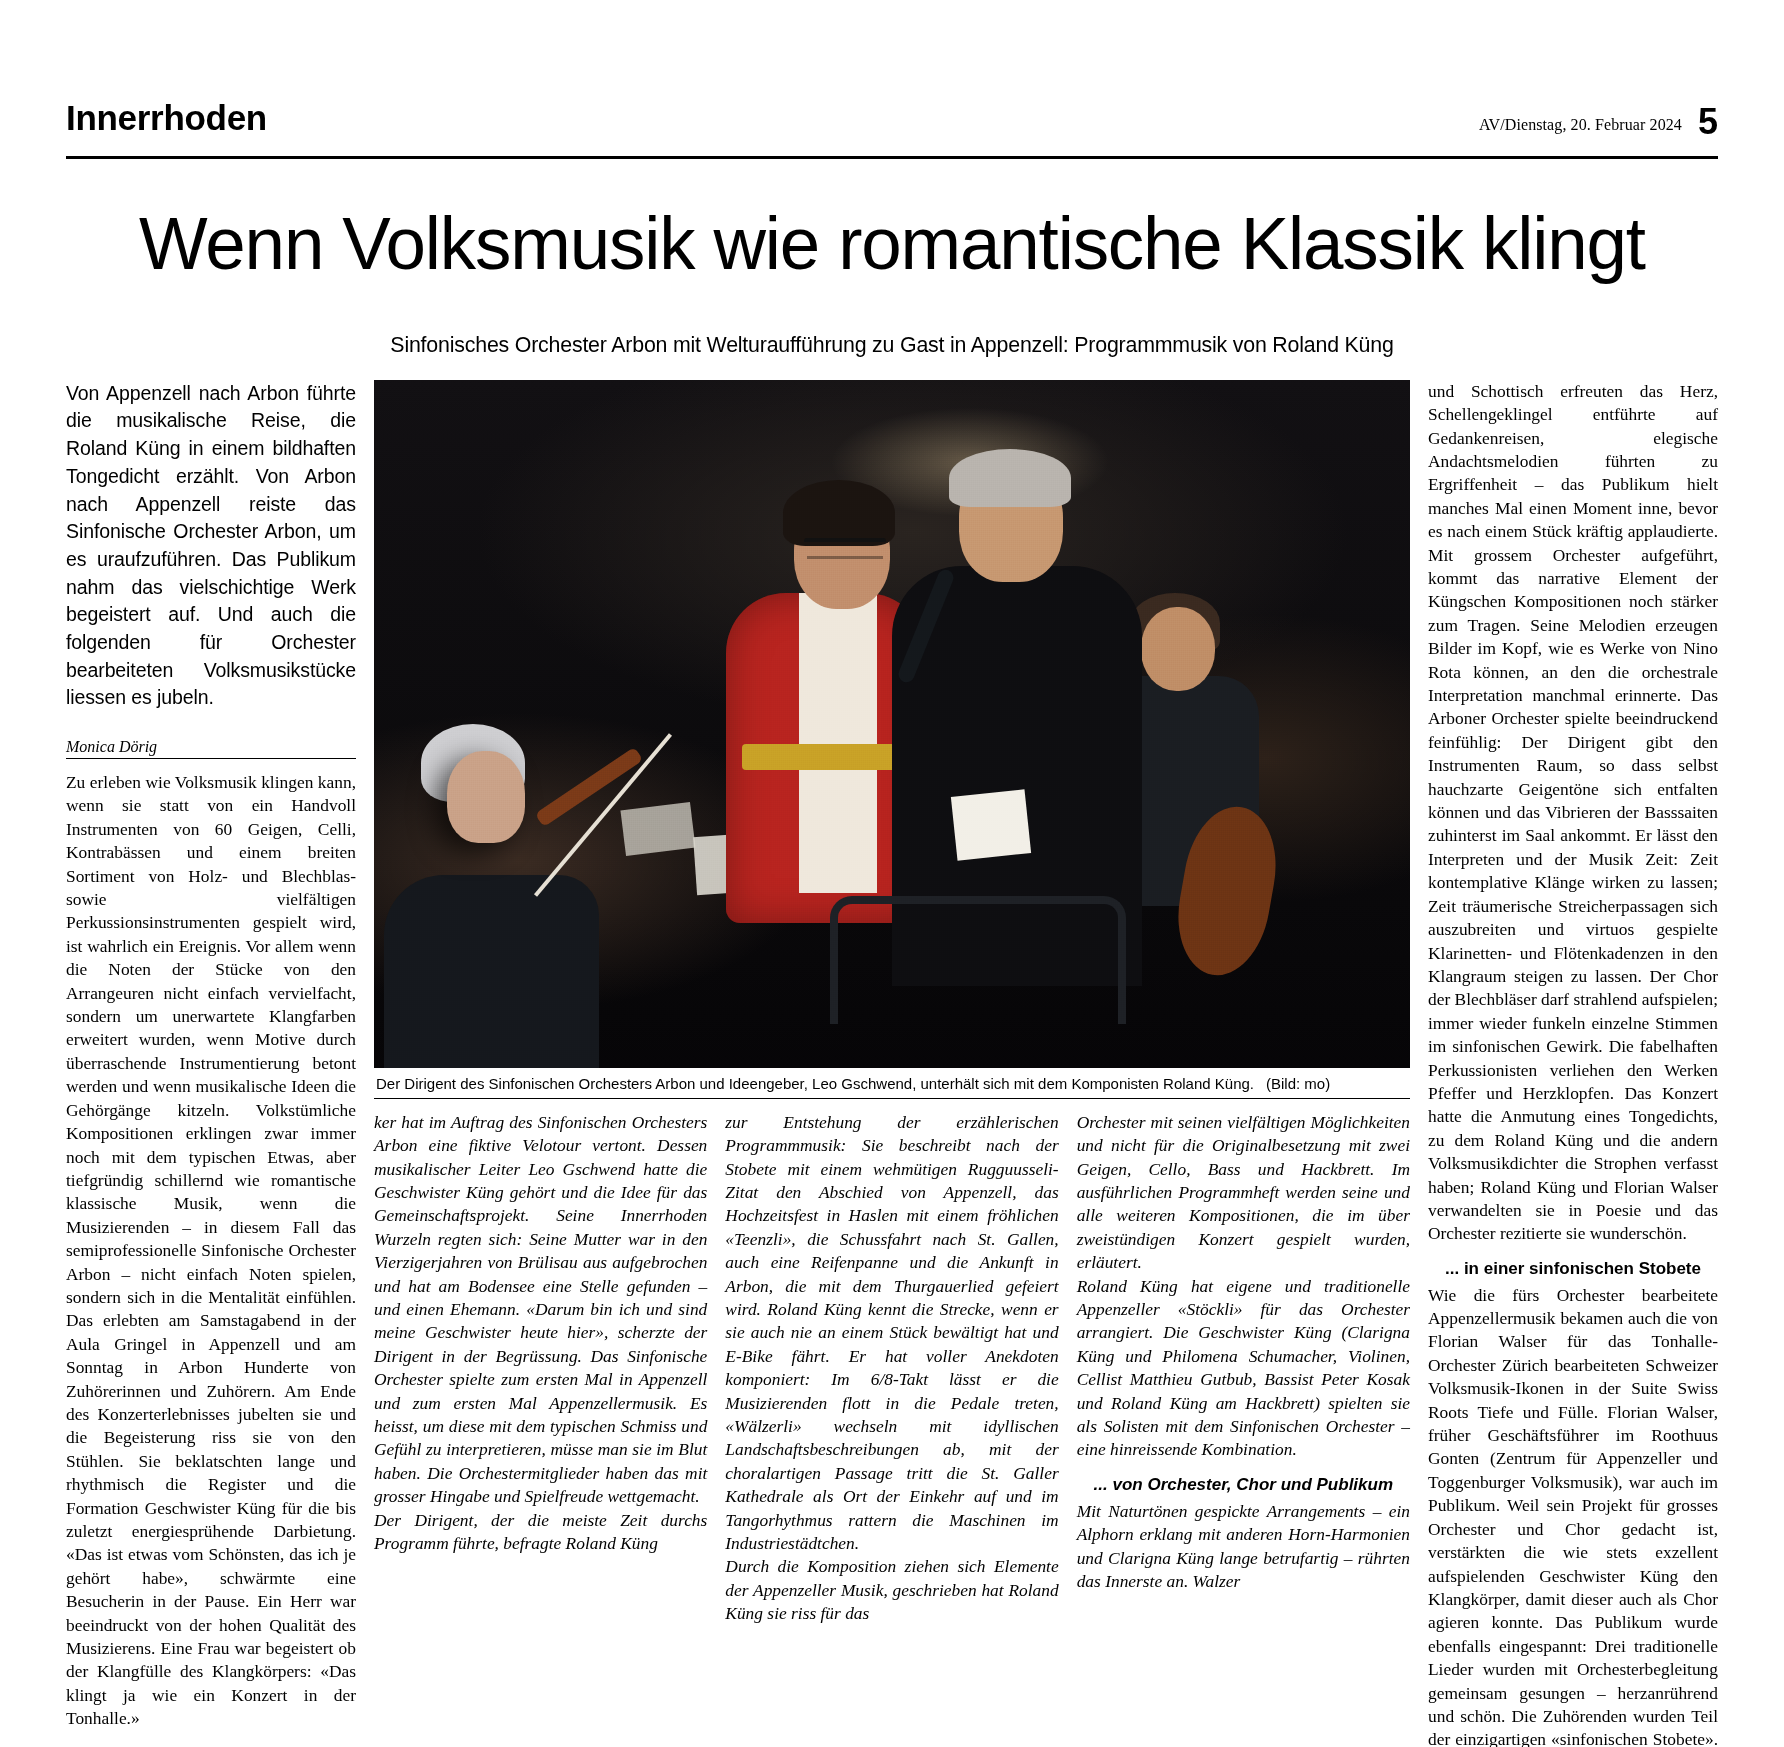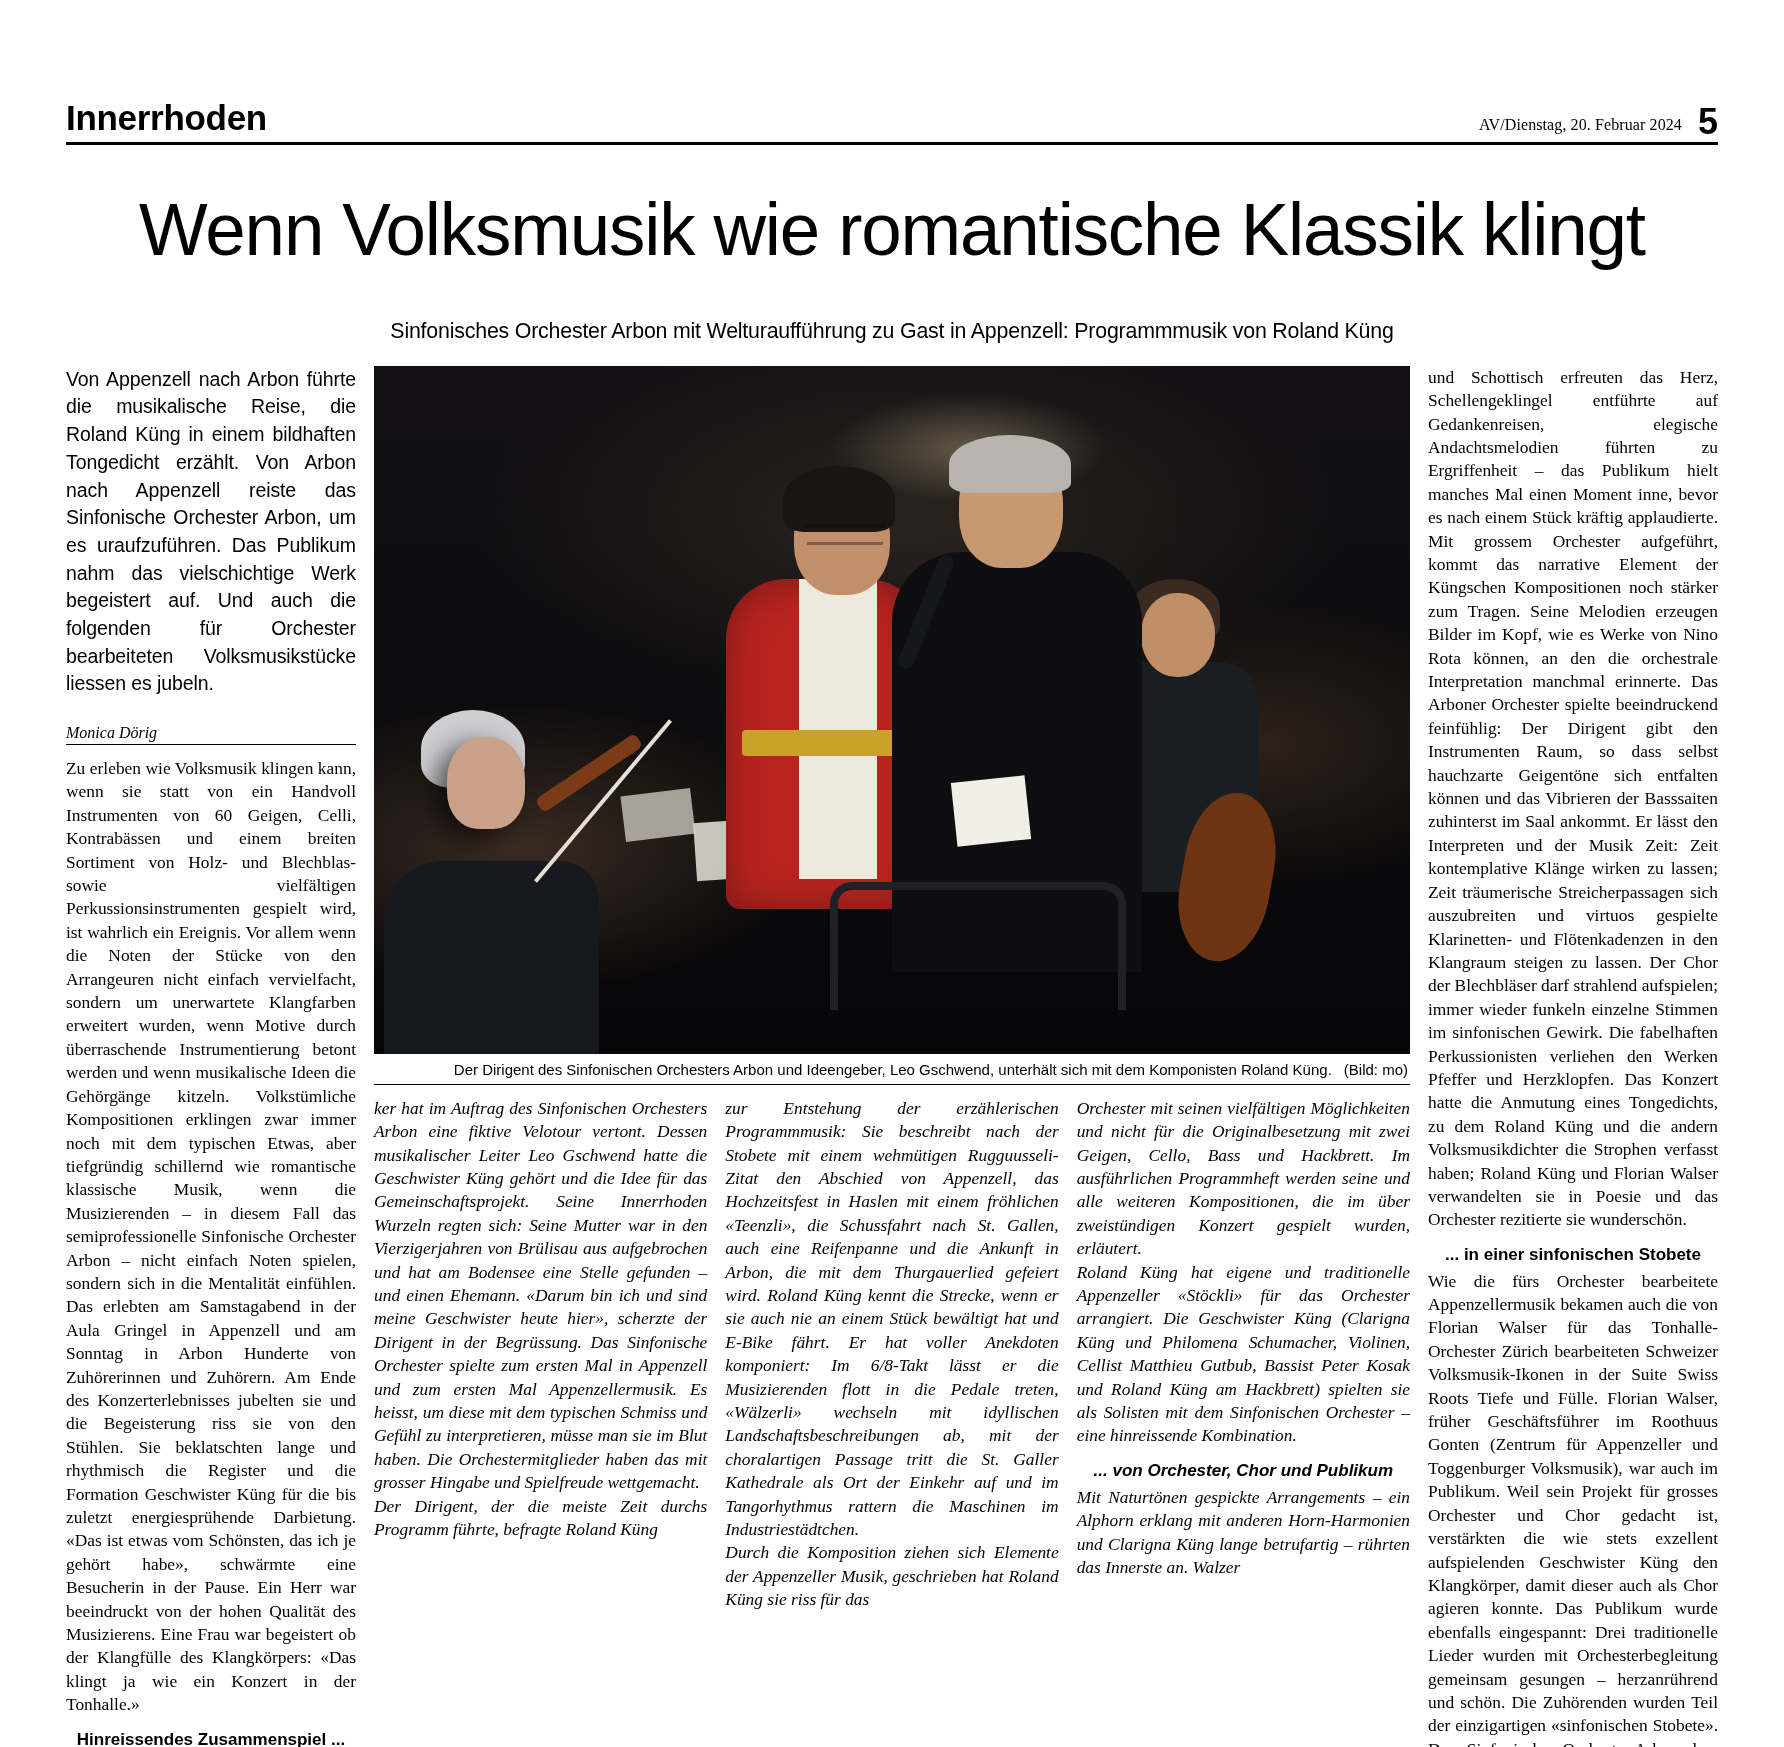--- a/index.html
+++ b/index.html
@@ -20,21 +20,21 @@
     height: 1747px;
     box-sizing: border-box;
     padding: 72px 66px 20px 66px;
   }
   
   .masthead {
     display: flex;
     align-items: flex-end;
     justify-content: space-between;
     border-bottom: 3px solid #000;
-    padding-bottom: 4px;
+    padding-bottom: 18px;
   }
   .masthead-left {
     font-family: "Liberation Sans", sans-serif;
     font-size: 35px;
     font-weight: 700;
     letter-spacing: -0.3px;
   }
   .masthead-right {
     display: flex;
     align-items: flex-end;
@@ -234,21 +234,21 @@
   }
   .grain {
     position: absolute; inset: 0;
     background-image:
       repeating-linear-gradient(0deg, rgba(255,255,255,.015) 0 1px, rgba(0,0,0,.015) 1px 2px),
       repeating-linear-gradient(90deg, rgba(255,255,255,.012) 0 1px, rgba(0,0,0,.012) 1px 2px);
     mix-blend-mode: overlay;
   }
   .caption {
     display: flex;
-    justify-content: flex-end;
+    justify-content: flex-start;
     align-items: baseline;
     gap: 12px;
     font-family: "Liberation Sans", sans-serif;
     font-size: 15px;
     padding: 7px 2px 6px 2px;
     border-bottom: 1.5px solid #000;
   }
   .caption-credit { white-space: nowrap; }
   
   .under-photo {

